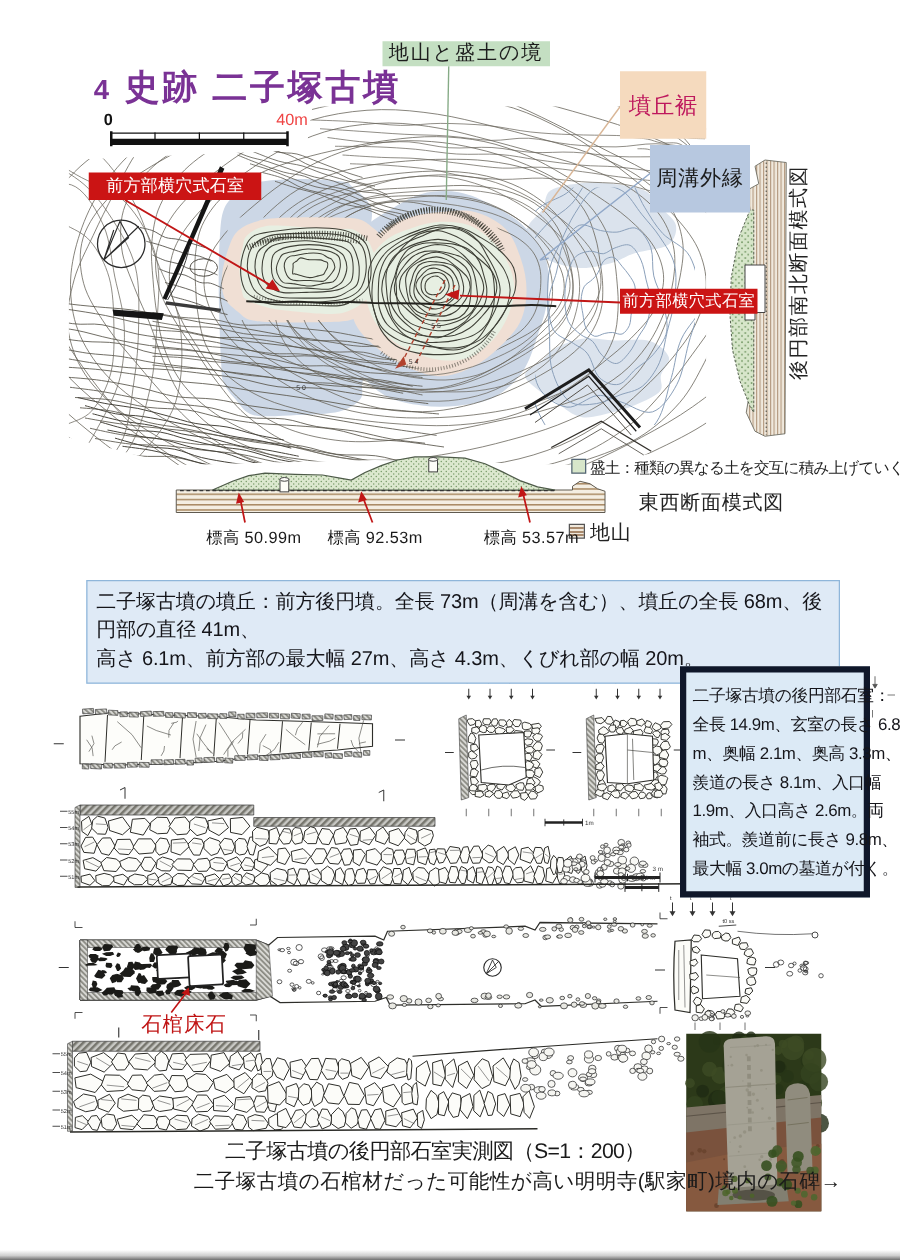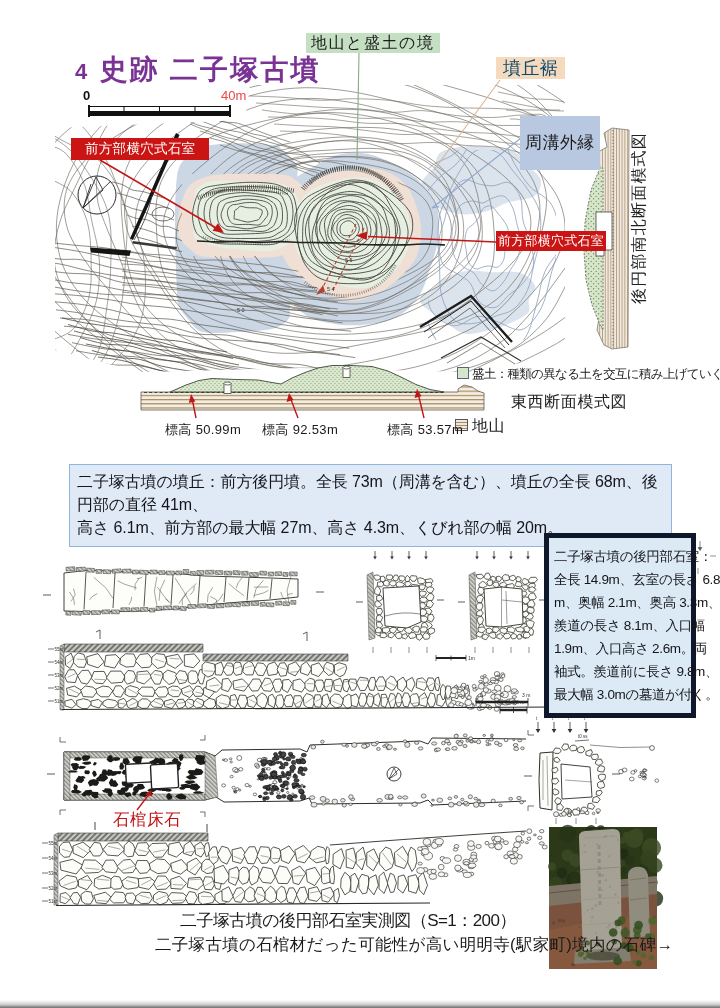--- a/index.html
+++ b/index.html
@@ -1634,21 +1634,21 @@
 <rect x="0" y="1000" width="720" height="8" fill="url(#bgrad)"></rect>
     </svg>
 
 <div class="t" style="left:75px;top:51px;font-weight:bold;font-size:28px;color:#7a3295;letter-spacing:2.2px"><span style="font-size:22px">4</span>  史跡 二子塚古墳</div>
 
 <div class="t" style="left:83px;top:88px;font-weight:bold;font-size:13px;color:#111">0</div>
 <div class="t" style="left:221px;top:88px;font-weight:normal;font-size:13px;color:#ef4444">40m</div>
 
 <div class="t" style="left:306px;top:33px;background:#c4dfc2;padding:0 5px;font-size:16px;line-height:20px;letter-spacing:1.55px;color:#1d1d1d">地山と盛土の境</div>
 
-<div class="t" style="left:496px;top:57px;background:#f5dabe;padding:0 7px;font-size:18px;line-height:22px;letter-spacing:0.4px;color:#0c4a6e">墳丘裾</div>
+<div class="t" style="left:496px;top:57px;background:#f5dabe;padding:16px 7px;font-size:18px;line-height:22px;letter-spacing:0.4px;color:#be185d">墳丘裾</div>
 
 <div class="t" style="left:520px;top:116px;background:#b7c8e0;padding:16px 5px;font-size:17px;line-height:22px;letter-spacing:0.45px;color:#1d1d1d">周溝外縁</div>
 
 <div class="t" style="left:71px;top:138px;background:#cb1414;padding:0 14px;font-size:13.6px;line-height:22px;letter-spacing:0.2px;color:#fff">前方部横穴式石室</div>
 
 <div class="t" style="left:496px;top:231px;background:#cb1414;padding:0 2px;font-size:13px;line-height:20px;letter-spacing:0.25px;color:#fff">前方部横穴式石室</div>
 
 <div class="t" style="left:457px;top:366px;font-size:12.5px;letter-spacing:-0.68px;color:#222"><span style="display:inline-block;width:10px;height:10px;background:#d7e6ca;border:1px solid #567;vertical-align:-1px;margin-right:3px;letter-spacing:0"></span>盛土：種類の異なる土を交互に積み上げていく版築状盛土</div>
 
 <div class="t" style="left:511px;top:392px;font-size:16px;letter-spacing:0.6px;color:#222">東西断面模式図</div>

